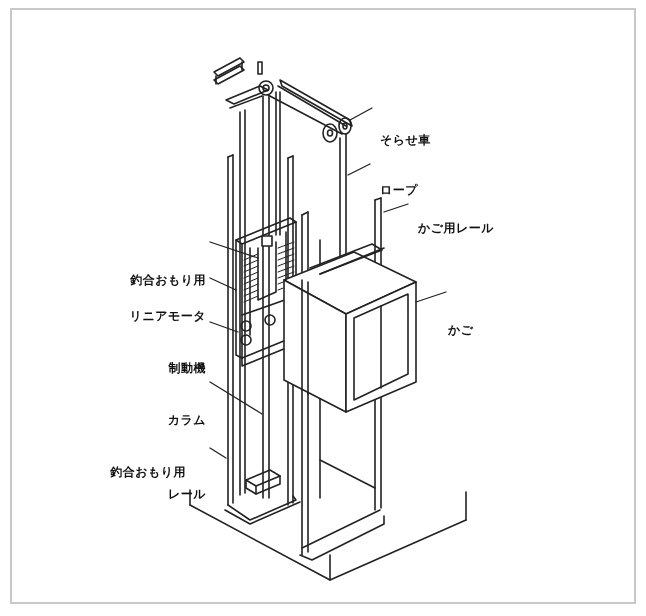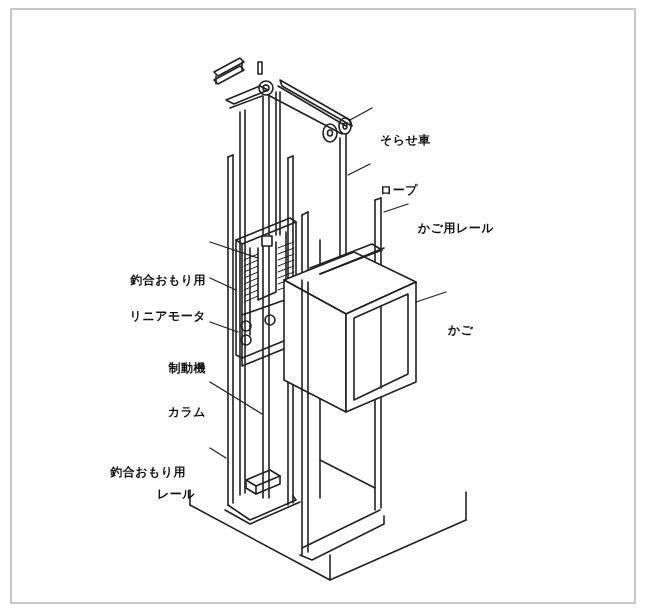--- a/index.html
+++ b/index.html
@@ -133,15 +133,15 @@
 </svg>
 
 <div class="label" style="left:380px; top:92px;">そらせ車</div>
 <div class="label" style="left:380px; top:142px;">ロープ</div>
 <div class="label" style="left:418px; top:180px;">かご用レール</div>
 <div class="label" style="left:448px; top:282px;">かご</div>
 
 <div class="label right" style="right:440px; top:232px;">釣合おもり用</div>
 <div class="label right" style="right:440px; top:268px;">リニアモータ</div>
 <div class="label right" style="right:440px; top:320px;">制動機</div>
-<div class="label right" style="right:440px; top:364px;">カラム</div>
+<div class="label right" style="right:440px; top:372px;">カラム</div>
 <div class="label right" style="right:460px; top:424px;">釣合おもり用</div>
-<div class="label right" style="right:451px; top:446px;">レール</div>
+<div class="label right" style="right:440px; top:446px;">レール</div>
 
 </body></html>

